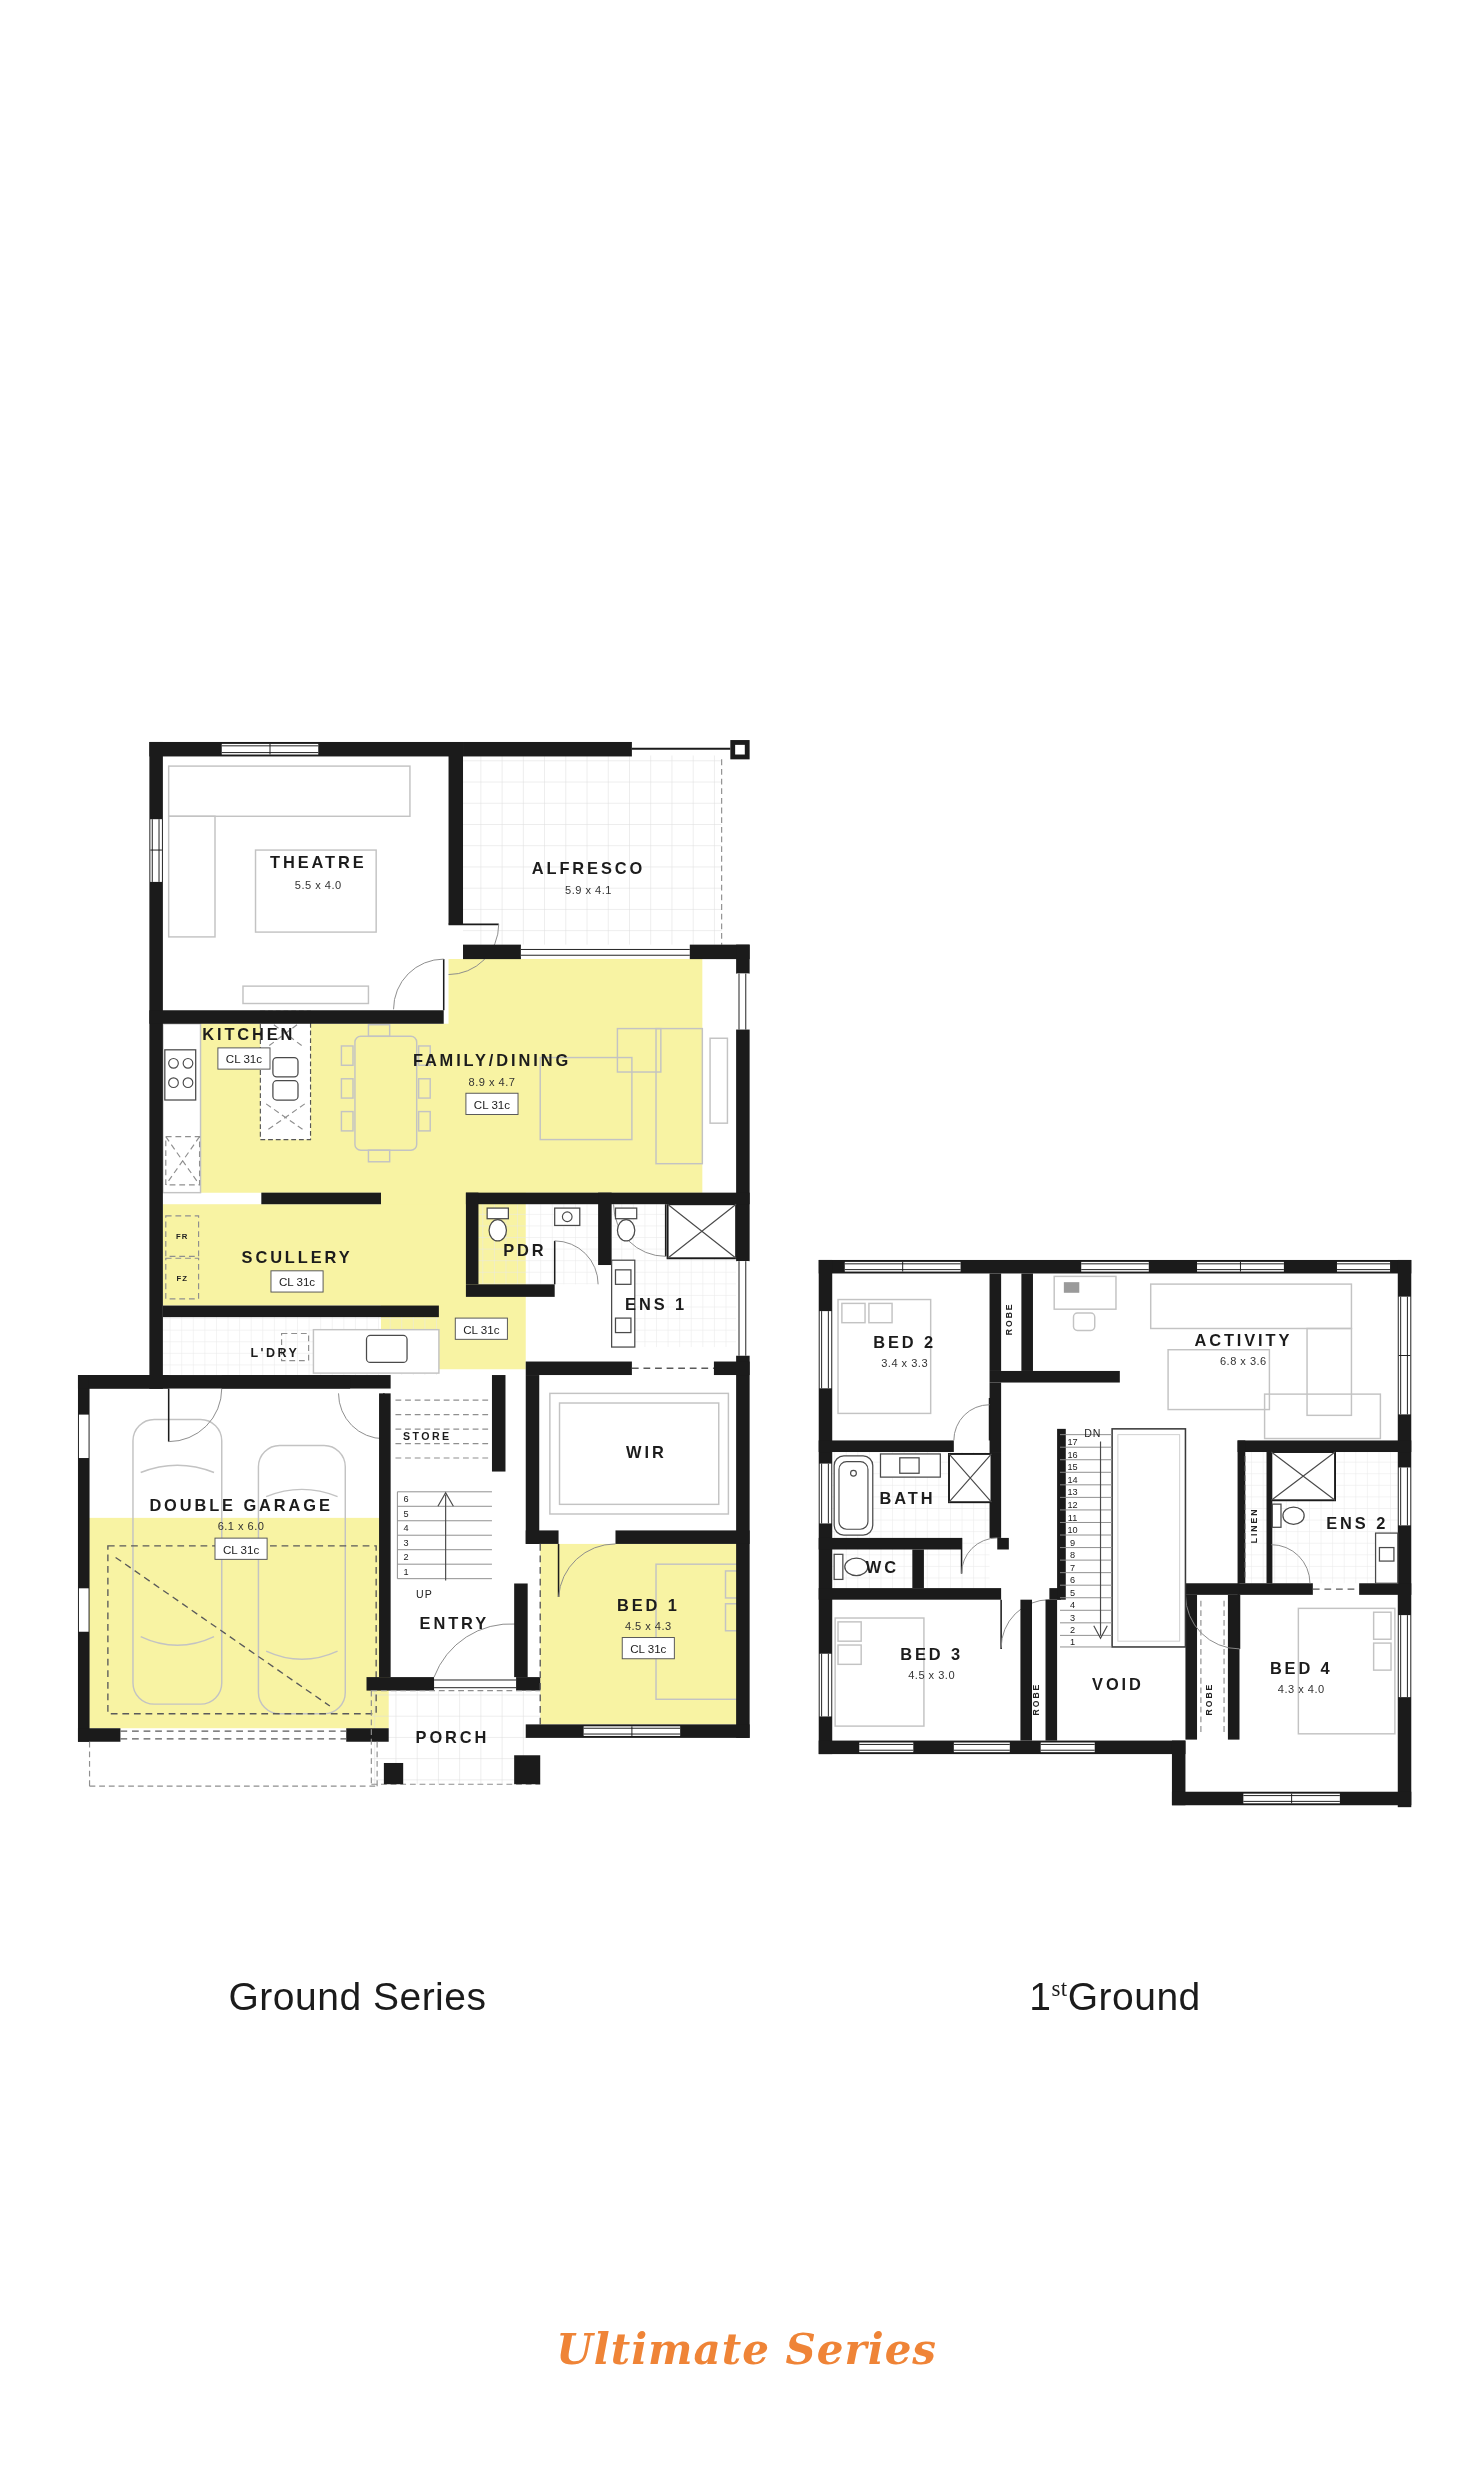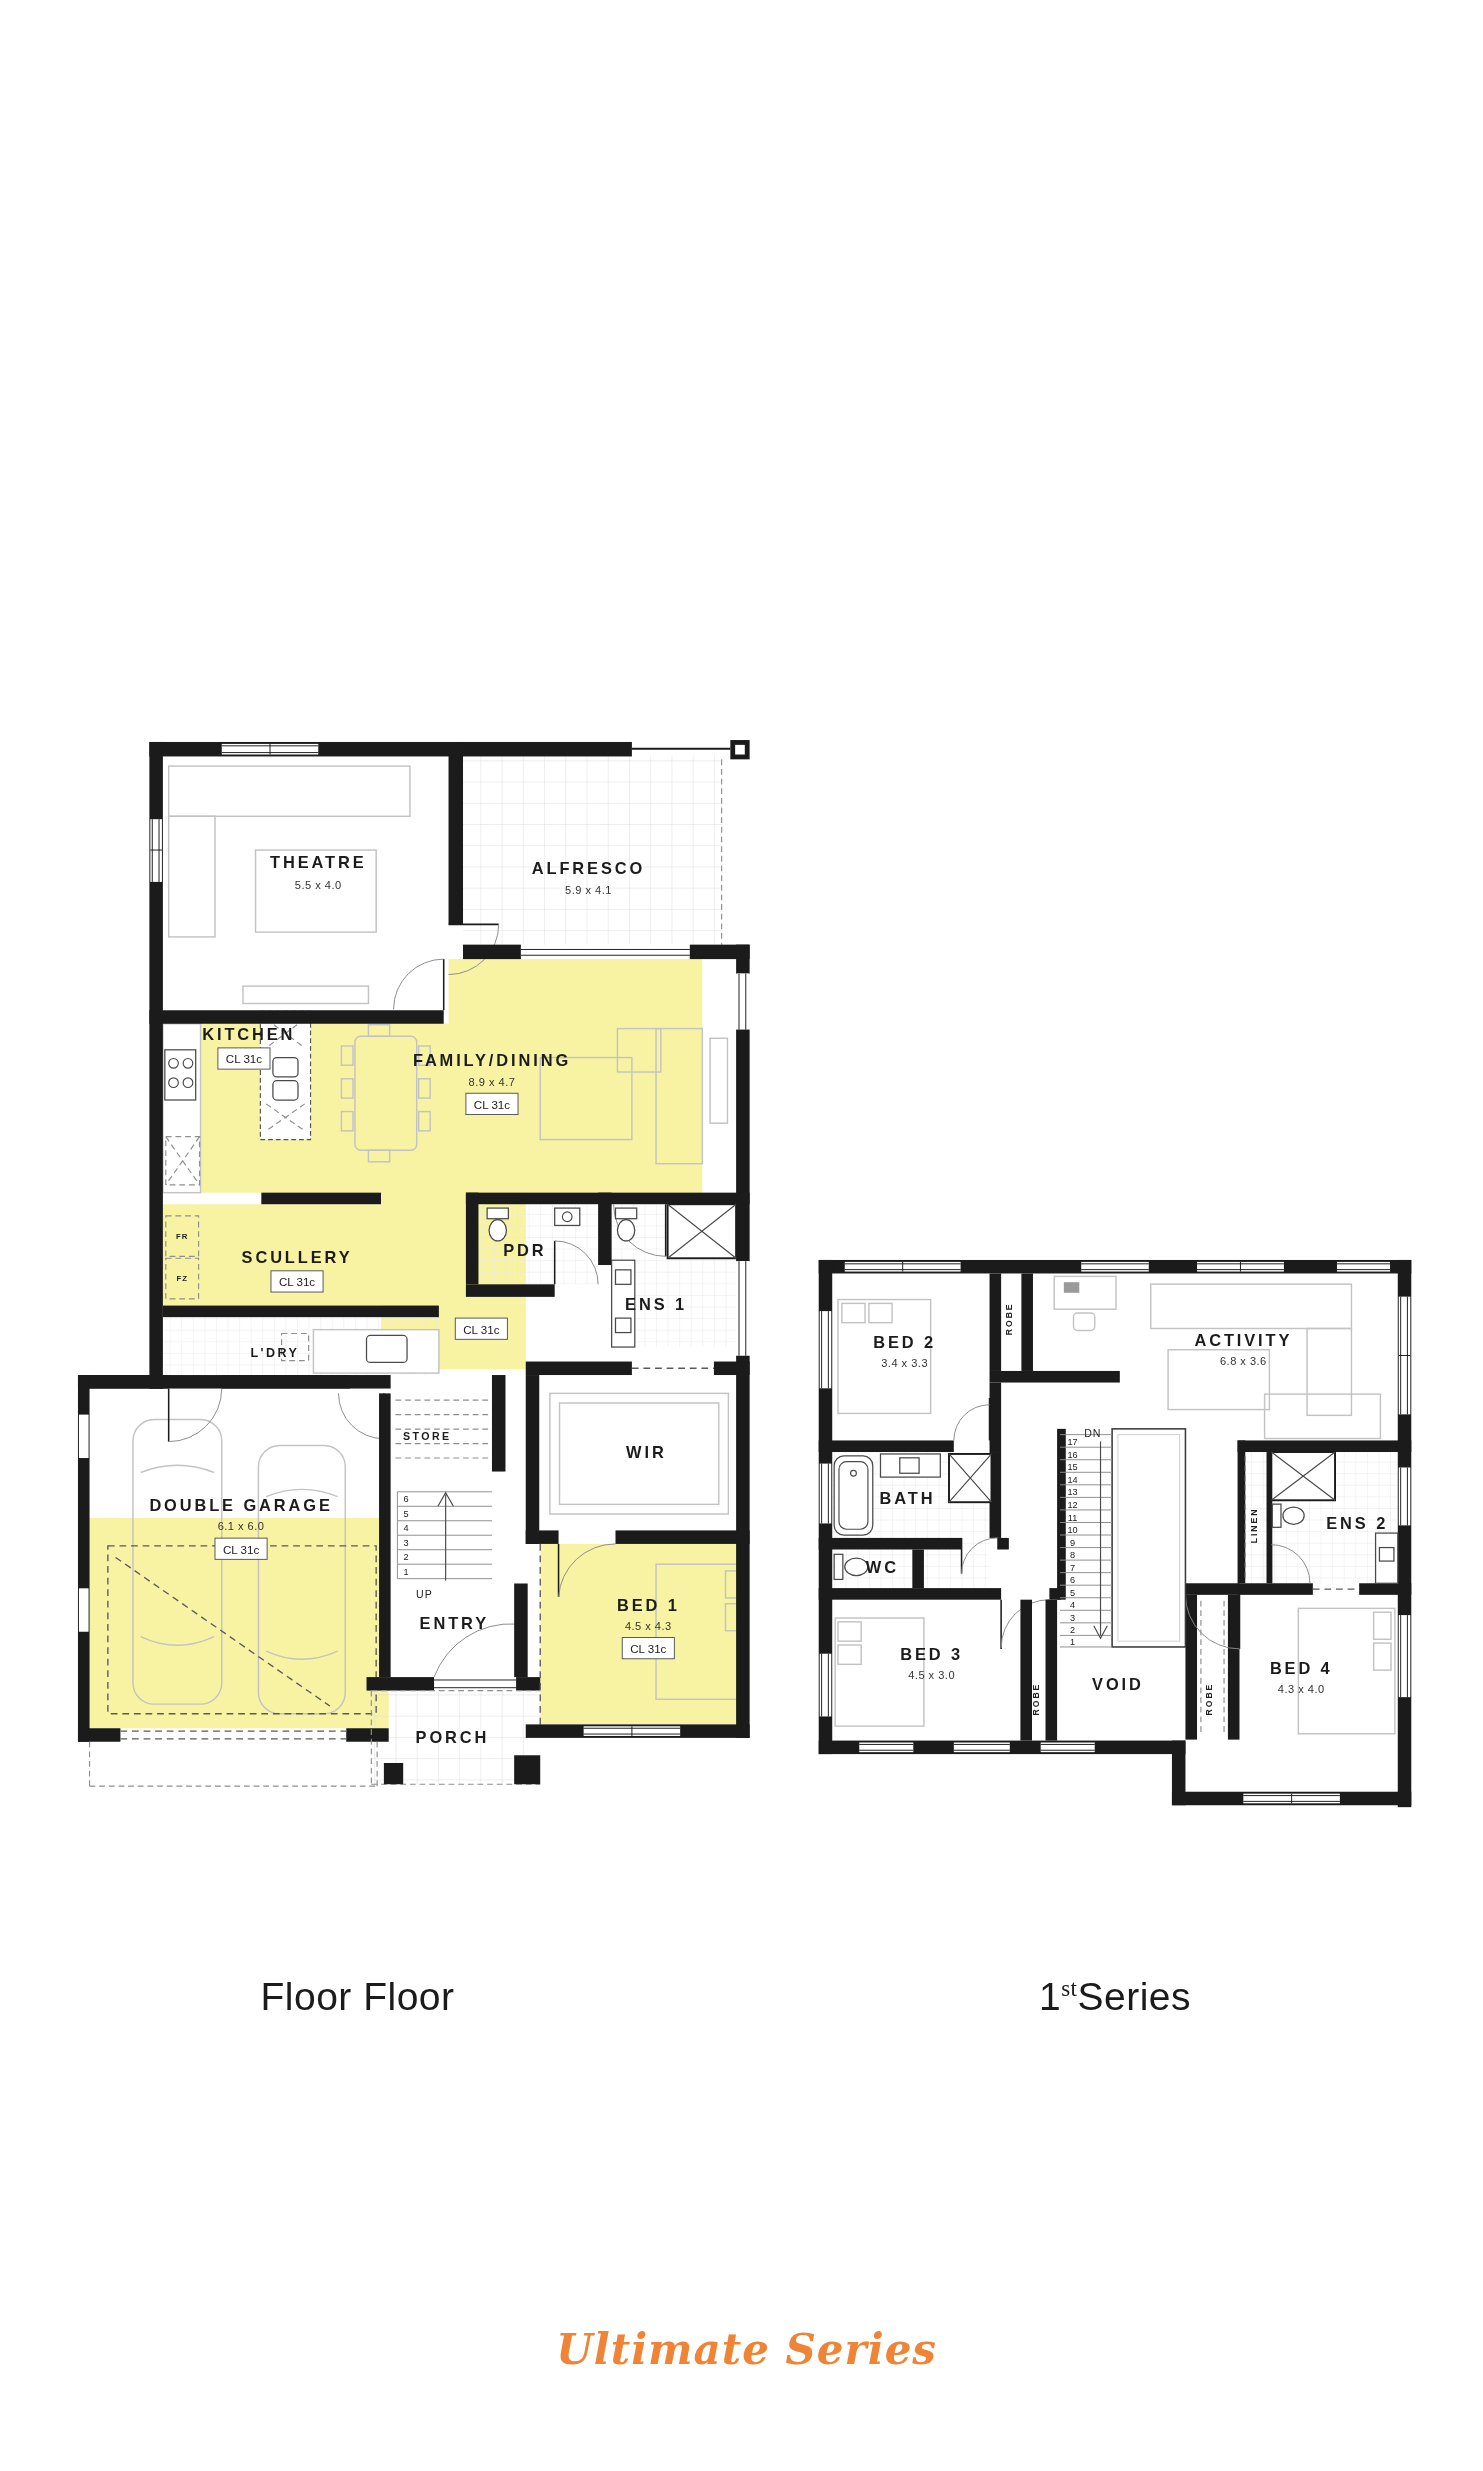--- a/index.html
+++ b/index.html
@@ -463,24 +463,24 @@
   <text class="vlabel" x="236" y="462" transform="rotate(-90 236 462)">ROBE</text>
   <text class="rlabel" x="318" y="453">VOID</text>
   <text class="vlabel" x="416" y="462" transform="rotate(-90 416 462)">ROBE</text>
   <g>
     <text class="rlabel" x="508" y="436">BED 4</text>
     <text class="rdim" x="508" y="456">4.3 x 4.0</text>
   </g>
 </svg>
 
 <div class="caption" style="left:145px;top:1975px;width:425px;">
-  <span>Floor Floor</span>
+  <span>Ground Series</span>
 </div>
 <div class="caption" style="left:917px;top:1975px;width:396px;">
-  <span>1</span><sup>st</sup><span>Series</span>
+  <span>1</span><sup>st</sup><span>Ground</span>
 </div>
 
 <div class="logo" style="left:551px;top:2325px;width:386px;color:#EF8437;">
   <span>Ultimate Series</span>
 </div>
 
 </div>
 
 
 </body></html>

